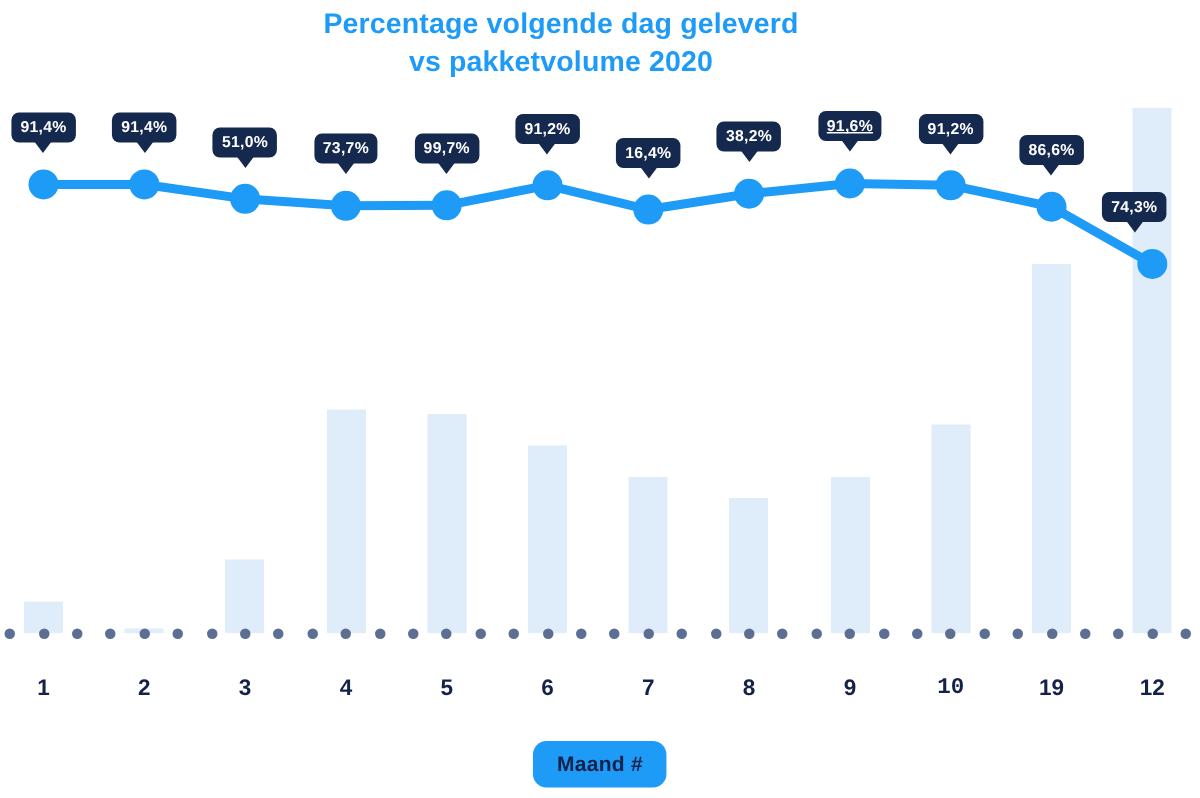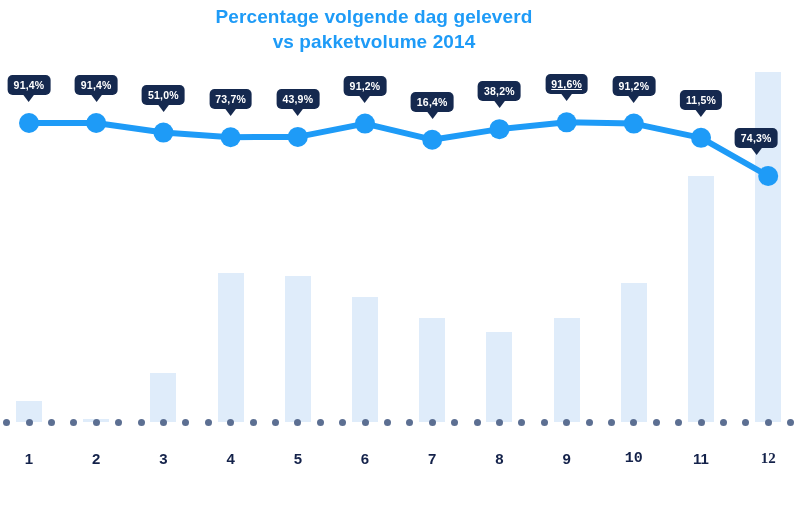--- a/index.html
+++ b/index.html
@@ -147,21 +147,21 @@
     letter-spacing: 0.2px;
   }
 </style>
 </head>
 <body>
 
 <div id="chart-root">
 
   <div class="chart-title">
     <span class="line">Percentage volgende dag geleverd</span>
-    <span class="line">vs pakketvolume 2014</span>
+    <span class="line">vs pakketvolume 2020</span>
   </div>
 
   <div class="plot-area">
     <div class="bars-layer" id="bars-layer">
         <div class="bar" style="left: 16px; width: 26px; height: 20.82px; bottom: 18px;"></div>
         <div class="bar" style="left: 83.2px; width: 26px; height: 3.47px; bottom: 18px;"></div>
         <div class="bar" style="left: 150.4px; width: 26px; height: 48.58px; bottom: 18px;"></div>
         <div class="bar" style="left: 217.6px; width: 26px; height: 149.21px; bottom: 18px;"></div>
         <div class="bar" style="left: 284.8px; width: 26px; height: 145.74px; bottom: 18px;"></div>
         <div class="bar" style="left: 352px; width: 26px; height: 124.92px; bottom: 18px;"></div>
@@ -223,40 +223,41 @@
         <circle cx="566.6" cy="122.34" r="10" fill="#1e9bf7"></circle>
         <circle cx="633.8000000000001" cy="123.58" r="10" fill="#1e9bf7"></circle>
         <circle cx="701" cy="137.84" r="10" fill="#1e9bf7"></circle>
         <circle cx="768.2" cy="175.97" r="10" fill="#1e9bf7"></circle>
       </svg>
     <div id="tips-layer">
         <div class="tip" style="left: 29px; top: 74.96px;">91,4%</div>
         <div class="tip" style="left: 96.2px; top: 74.96px;">91,4%</div>
         <div class="tip" style="left: 163.4px; top: 84.57px;">51,0%</div>
         <div class="tip" style="left: 230.6px; top: 89.22px;">73,7%</div>
-        <div class="tip" style="left: 297.8px; top: 88.91px;">43,9%</div>
+        <div class="tip" style="left: 297.8px; top: 88.91px;">99,7%</div>
         <div class="tip" style="left: 365px; top: 75.58px;">91,2%</div>
         <div class="tip" style="left: 432.2px; top: 91.7px;">16,4%</div>
         <div class="tip" style="left: 499.4px; top: 81.16px;">38,2%</div>
         <div class="tip" style="left: 566.6px; top: 74.34px; text-decoration: underline;">91,6%</div>
         <div class="tip" style="left: 633.8px; top: 75.58px;">91,2%</div>
-        <div class="tip" style="left: 701px; top: 89.84px;">11,5%</div>
+        <div class="tip" style="left: 701px; top: 89.84px;">86,6%</div>
         <div class="tip" style="left: 756.2px; top: 127.97px;">74,3%</div>
       </div>
   </div>
 
   <div class="xaxis" id="xaxis">
       <div class="xtick" style="left: 29px;">1</div>
       <div class="xtick" style="left: 96.2px;">2</div>
       <div class="xtick" style="left: 163.4px;">3</div>
       <div class="xtick" style="left: 230.6px;">4</div>
       <div class="xtick" style="left: 297.8px;">5</div>
       <div class="xtick" style="left: 365px;">6</div>
       <div class="xtick" style="left: 432.2px;">7</div>
       <div class="xtick" style="left: 499.4px;">8</div>
       <div class="xtick" style="left: 566.6px;">9</div>
       <div class="xtick" style="left: 633.8px; font-family: Liberation Mono, monospace;">10</div>
-      <div class="xtick" style="left: 701px;">11</div>
-      <div class="xtick" style="left: 768.2px; font-family: Liberation Serif, serif;">12</div>
+      <div class="xtick" style="left: 701px;">19</div>
+      <div class="xtick" style="left: 768.2px;">12</div>
     </div>
 
+  <div class="axis-badge">Maand #</div>
 
 </div>
 
 </body></html>

